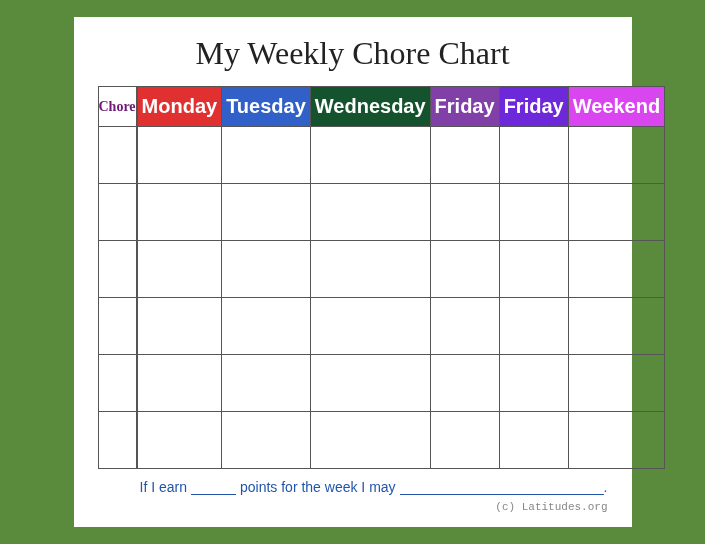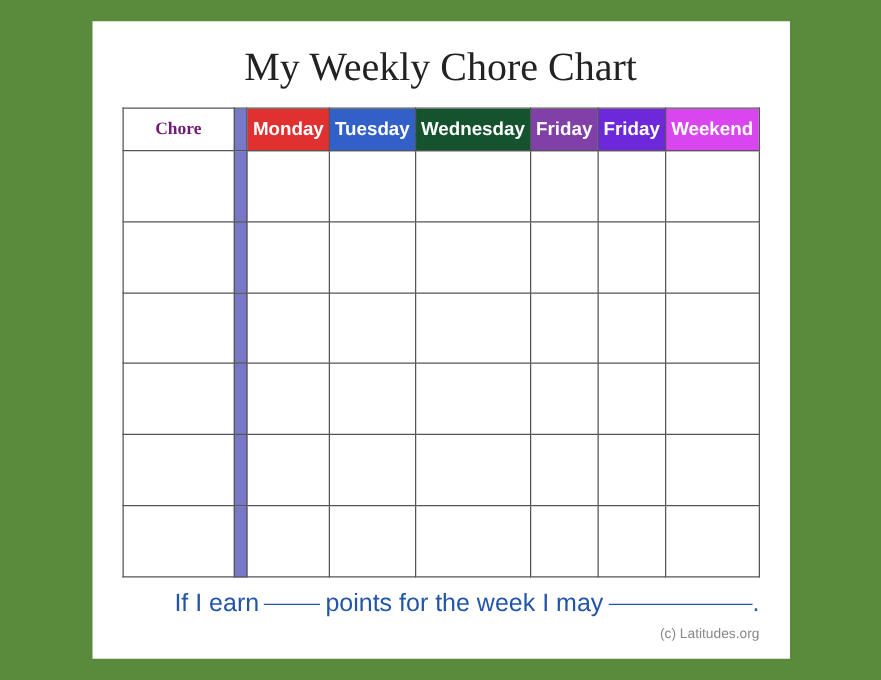--- a/index.html
+++ b/index.html
@@ -52,21 +52,21 @@
       padding: 8px 0;
     }
     .header-blue-bar {
       width: 18px;
       background: #7878c8;
       border-left: 1.5px solid #555;
       border-right: 1.5px solid #555;
     }
     .header-day {
       color: #fff;
-      font-size: 15px;
+      font-size: 20px;
       padding: 8px 4px;
       font-family: Arial, sans-serif;
       font-weight: bold;
     }
     .monday { background: #e03030; }
     .tuesday { background: #3060c8; }
     .wednesday { background: #14532d; }
     .thursday { background: #8040a8; }
     .friday { background: #6d28d9; }
     .weekend { background: #d946ef; }
@@ -87,23 +87,23 @@
       margin-top: 10px;
       font-size: 14px;
       color: #333;
       font-family: Arial, sans-serif;
       display: flex;
       flex-direction: column;
       gap: 4px;
     }
     .footer-line {
       display: flex;
-      align-items: center;
+      align-items: flex-end;
       color: #2255aa;
-      font-size: 20px;
+      font-size: 14px;
       gap: 0;
       padding-left: 42px;
     }
     .footer-text {
       color: #2255aa;
       white-space: nowrap;
     }
     .footer-blank-short {
       display: inline-block;
       width: 45px;
@@ -116,21 +116,21 @@
       border-bottom: 1.5px solid #2255aa;
       margin-left: 4px;
     }
     .footer-period {
       color: #2255aa;
     }
     .copyright {
       text-align: right;
       font-size: 11px;
       color: #888;
-      font-family: Liberation Sans, sans-serif;
+      font-family: Liberation Mono, monospace;
       margin-top: 2px;
     }
   </style>
 </head>
 <body>
 
 <div class="page">
   <h1 class="title">My Weekly Chore Chart</h1>
   <div class="chart-wrapper">
     <table>

